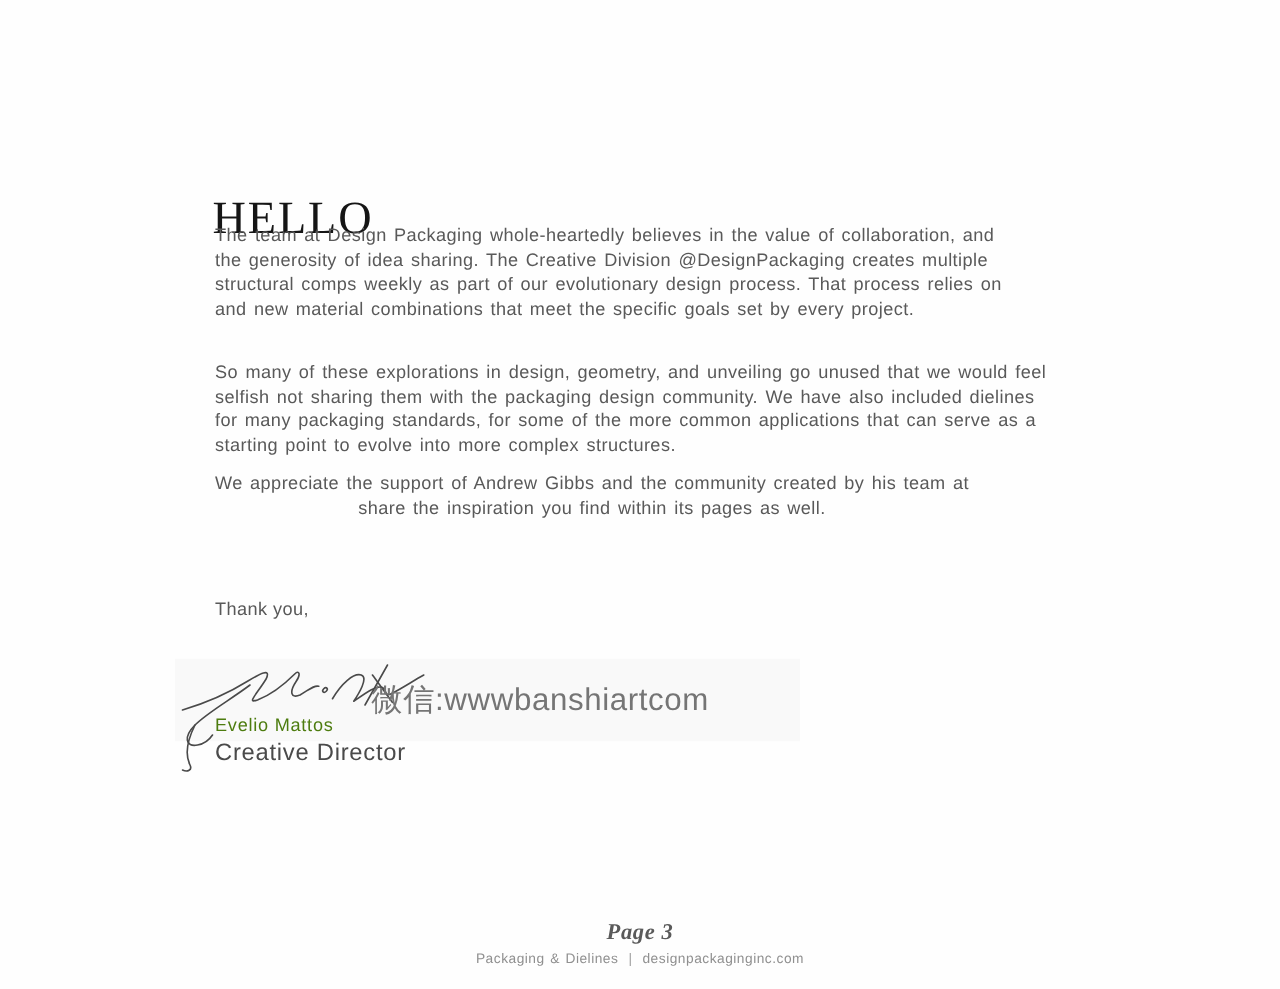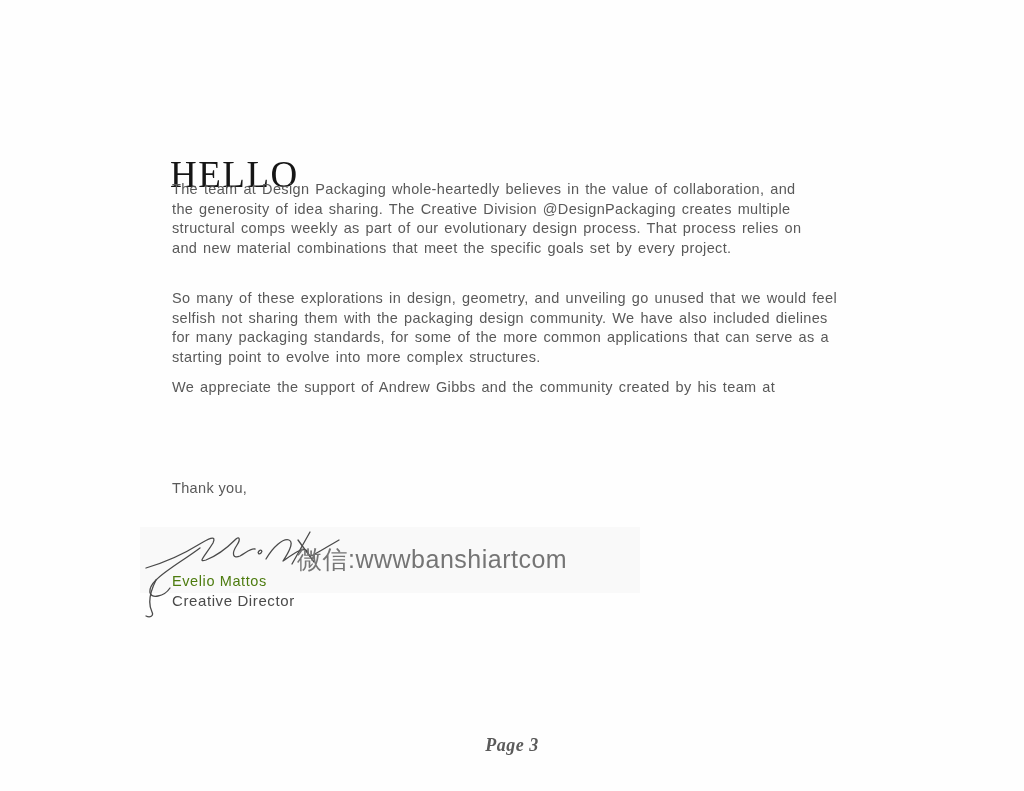--- a/index.html
+++ b/index.html
@@ -75,21 +75,21 @@
     top: 573px;
     color: #4d7c0f;
     font-size: 14.5px;
     letter-spacing: 0.6px;
   }
   .sig-title {
     position: absolute;
     left: 172px;
     top: 592px;
     color: #4a4a4a;
-    font-size: 15px;
+    font-size: 19px;
     letter-spacing: 0.6px;
   }
   .watermark {
     position: absolute;
     left: 297px;
     top: 543px;
     font-size: 25px;
     letter-spacing: 0.5px;
     color: #757575;
     white-space: nowrap;
@@ -136,20 +136,21 @@
 
   <div class="para" id="p2">
     <div class="line">So many of these explorations in design, geometry, and unveiling go unused that we would feel</div>
     <div class="line">selfish not sharing them with the packaging design community. We have also included dielines</div>
     <div class="line">for many packaging standards, for some of the more common applications that can serve as a</div>
     <div class="line">starting point to evolve into more complex structures.</div>
   </div>
 
   <div class="para" id="p3">
     <div class="line">We appreciate the support of Andrew Gibbs and the community created by his team at</div>
+    <div class="line">share the inspiration you find within its pages as well.</div>
   </div>
 
   <div class="closing">Thank you,</div>
 
   <div class="sig-scan-tint"></div>
 
   <svg class="sig-svg" viewBox="0 0 220 100">
     <g fill="none" stroke="#4a4a4a" stroke-width="1.3" stroke-linecap="round" stroke-linejoin="round">
       <path d="M 6,50 C 26,44 42,37 58,27 C 68,21 77,16 73,25 C 65,38 57,45 66,42 C 79,37 90,27 96,21 C 99,18 101,21 97,27 C 91,36 93,41 100,38 C 107,34 111,30 115,31"></path>
       <path d="M 119,33 C 121,31 123,33 121,35 C 119,37 117,35 119,33 Z"></path>
@@ -161,14 +162,17 @@
     </g>
   </svg>
 
   <div class="watermark">微信:wwwbanshiartcom</div>
 
   <div class="sig-name">Evelio Mattos</div>
   <div class="sig-title">Creative Director</div>
 
   <div class="footer-page">Page 3</div>
 
+  <div class="footer-meta">
+    <span>Packaging &amp; Dielines</span><span class="sep">|</span><span>designpackaginginc.com</span>
+  </div>
 
 </div>
 
 </body></html>

